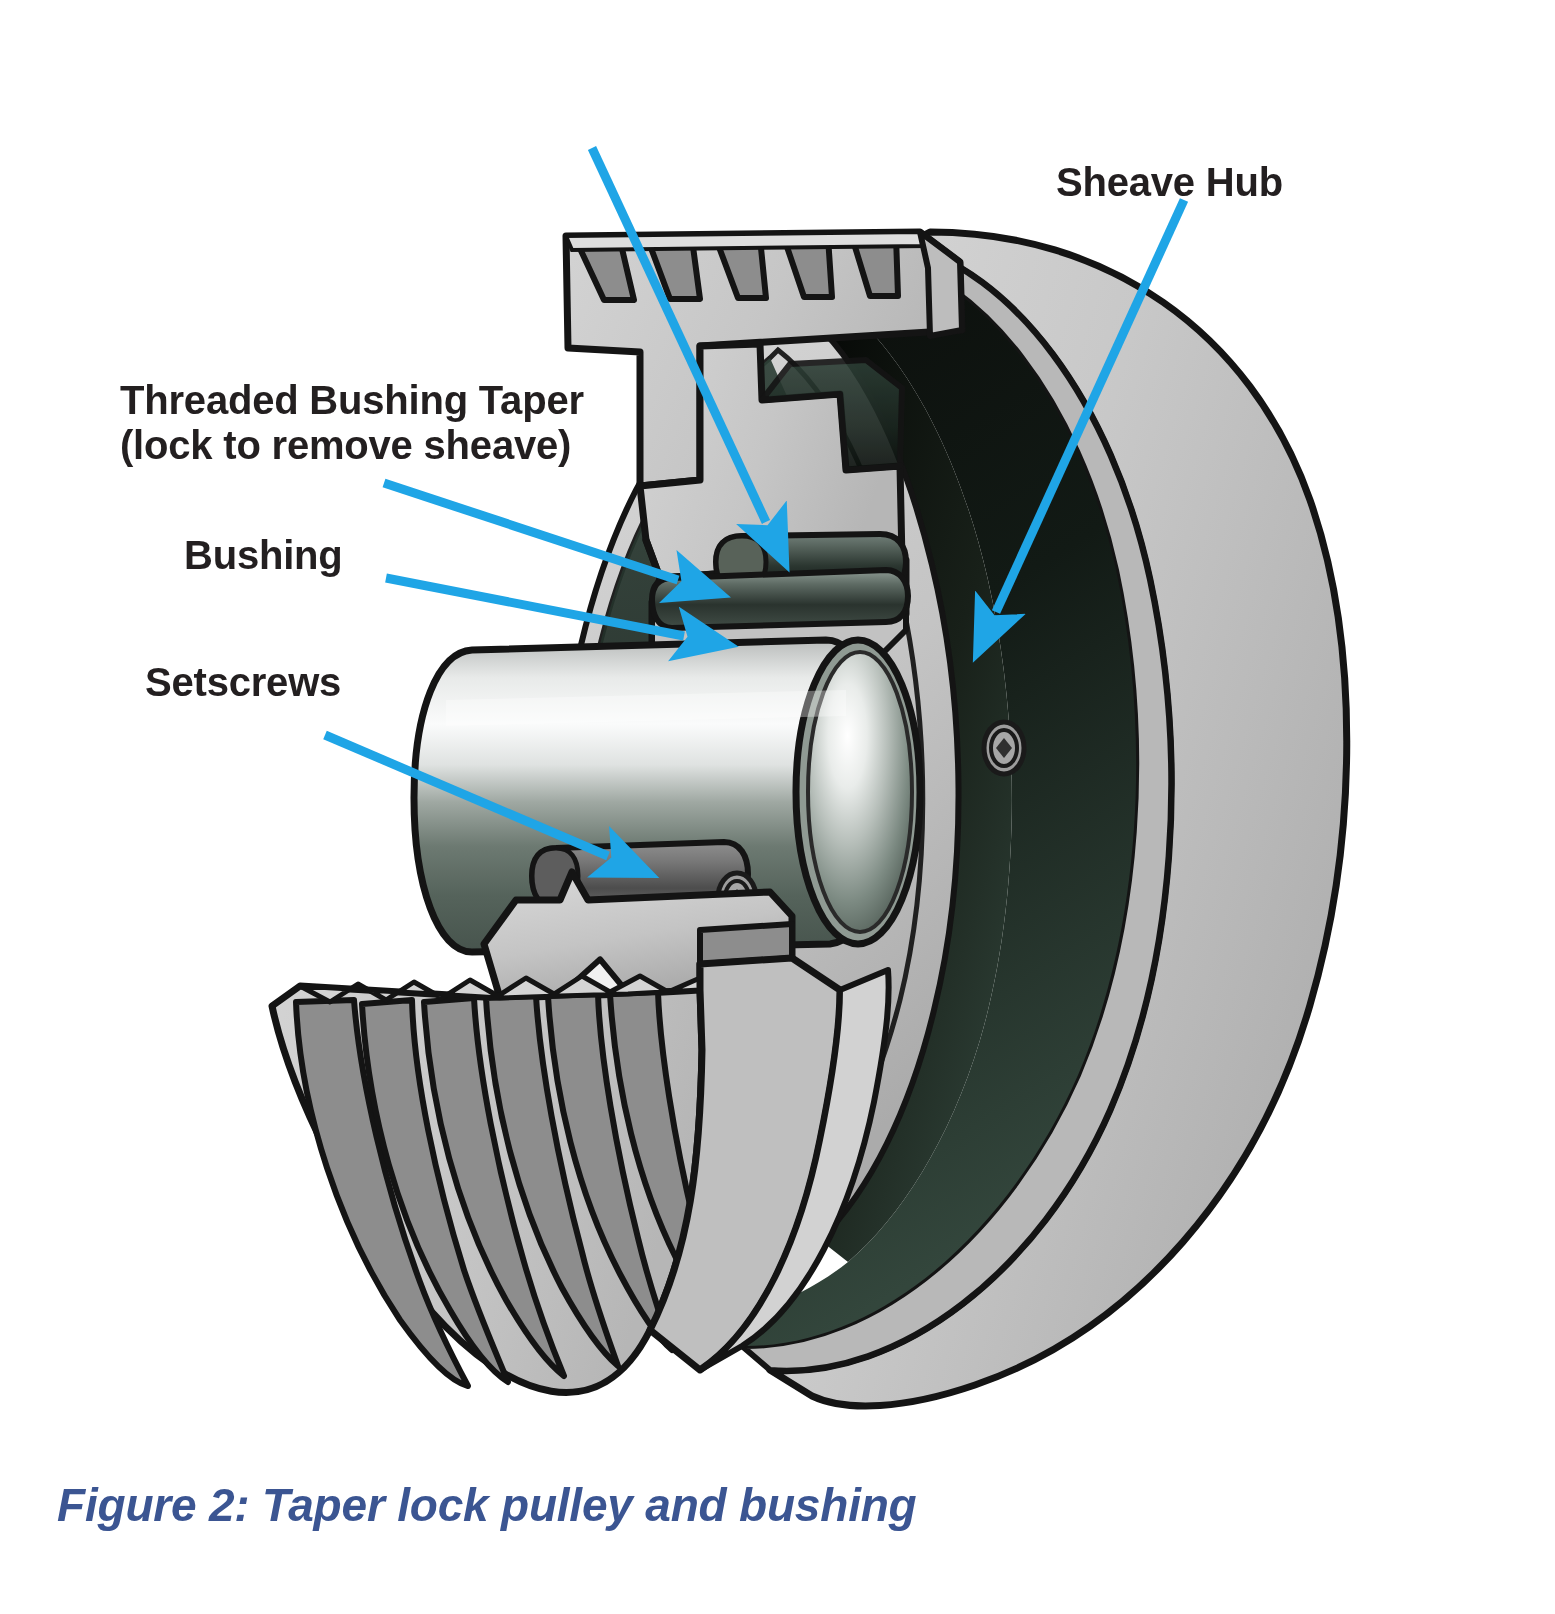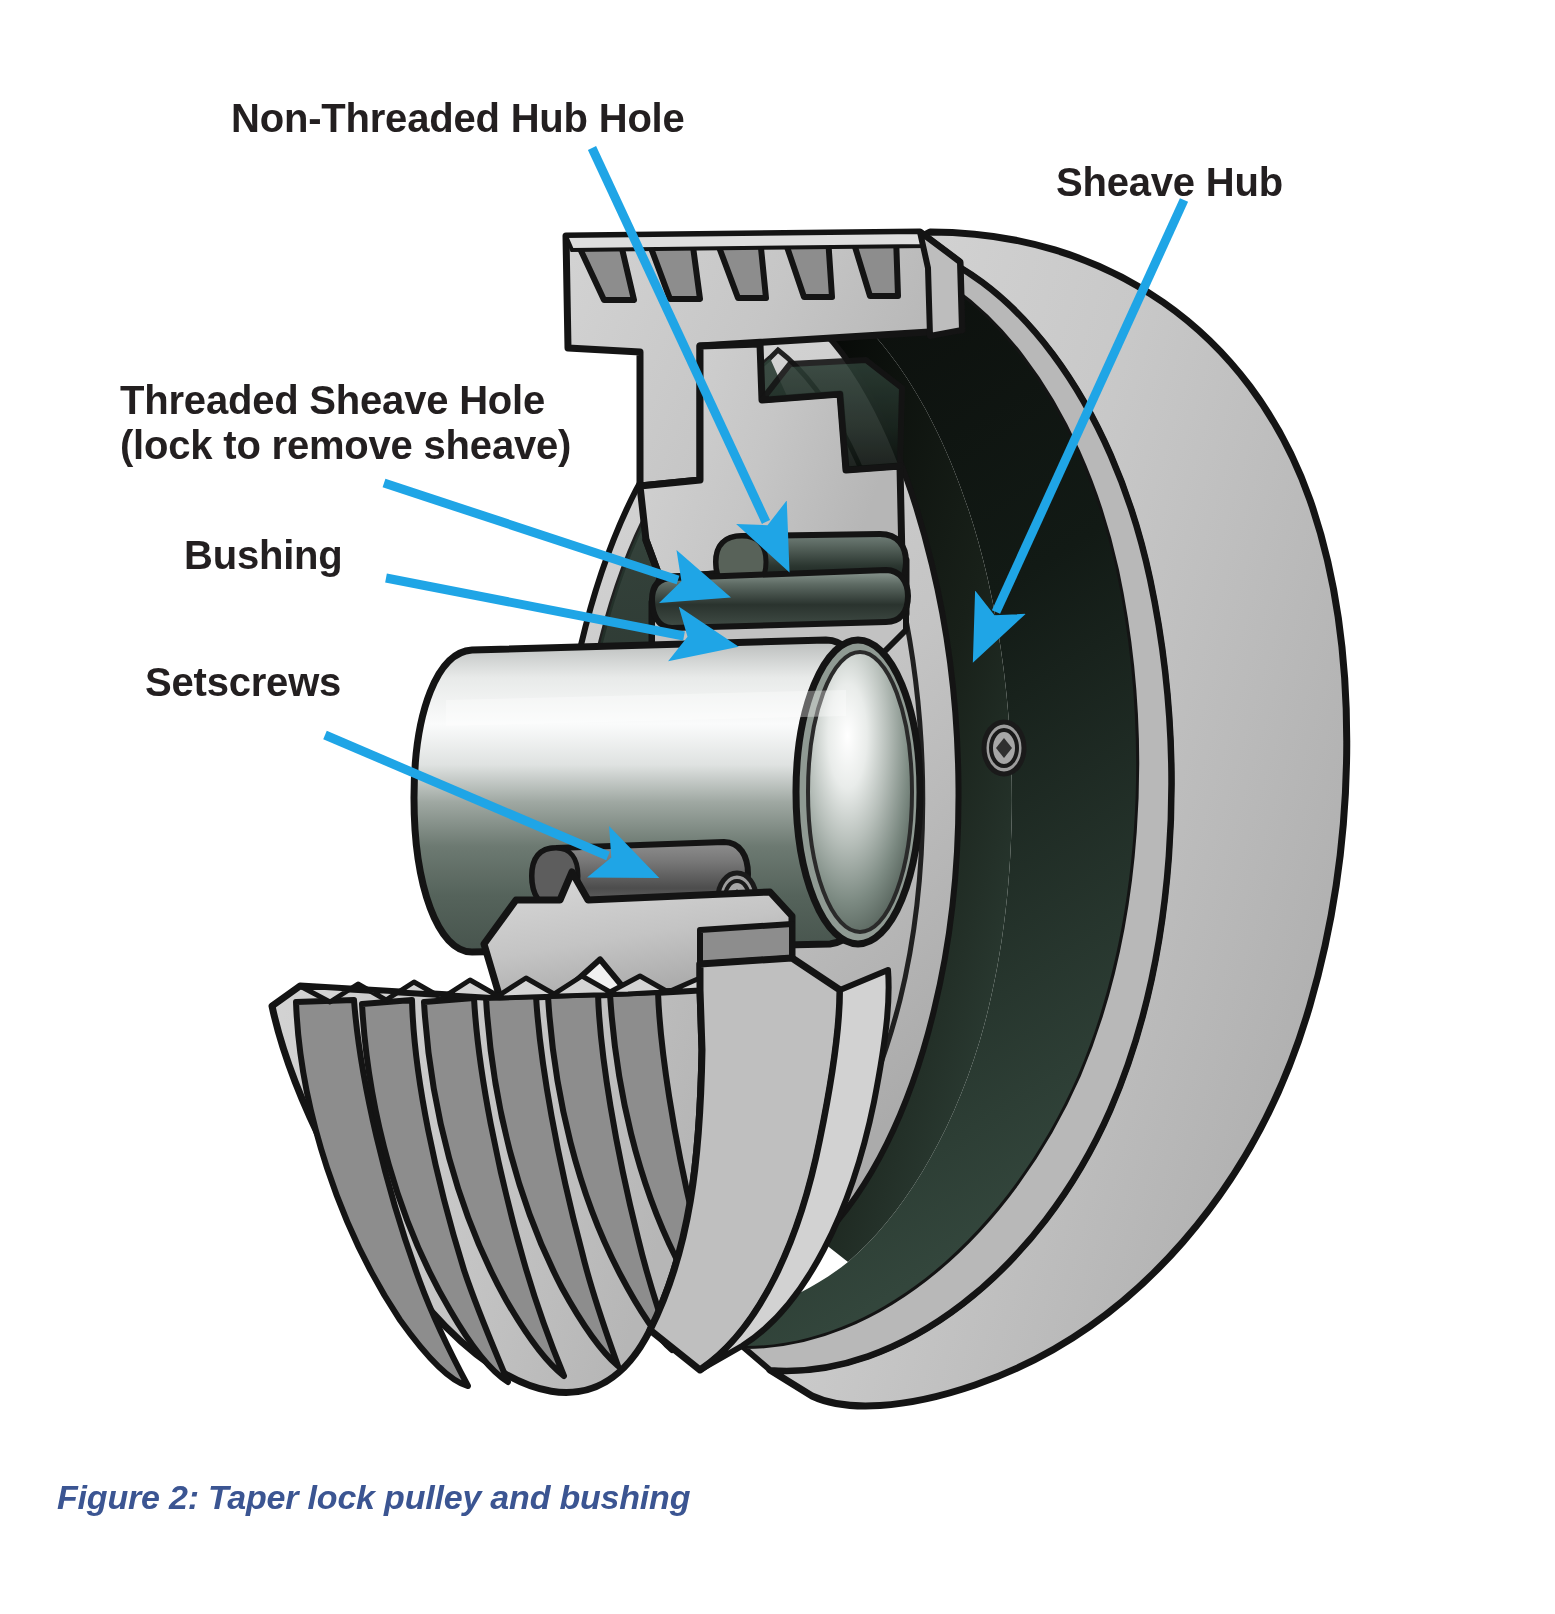--- a/index.html
+++ b/index.html
@@ -40,21 +40,21 @@
   }
   #label-nonthreaded { left: 231px; top: 96px; }
   #label-sheavehub   { left: 1056px; top: 148px; margin-top: 12px; }
   #label-threaded    { left: 120px; top: 378px; }
   #label-bushing     { left: 184px; top: 533px; }
   #label-setscrews   { left: 145px; top: 660px; }
   #figure-caption {
     position: absolute;
     left: 57px;
     top: 1478px;
-    font-size: 34px;
+    font-size: 46px;
     font-weight: bold;
     font-style: italic;
     color: #3b5592;
     white-space: pre;
     letter-spacing: -0.2px;
   }
 </style>
 </head>
 <body>
 
@@ -412,25 +412,24 @@
 
     <g stroke="#1fa5e6" stroke-width="9" fill="none" stroke-linecap="butt">
       <line x1="592" y1="148" x2="766" y2="522" marker-end="url(#arrowHead)"></line>
       <line x1="1184" y1="200" x2="996" y2="612" marker-end="url(#arrowHead)"></line>
       <line x1="384" y1="483" x2="678" y2="580" marker-end="url(#arrowHead)"></line>
       <line x1="386" y1="578" x2="684" y2="636" marker-end="url(#arrowHead)"></line>
       <line x1="325" y1="735" x2="608" y2="856" marker-end="url(#arrowHead)"></line>
     </g>
   </svg>
 
-  <div class="callout-label" id="label-nonthreaded">Non-Threaded Hub Hole</div>
 
   <div class="callout-label" id="label-sheavehub">Sheave Hub</div>
 
-  <div class="callout-label" id="label-threaded"><span>Threaded Sheave Hole</span><br><span>(lock to remove sheave)</span></div>
+  <div class="callout-label" id="label-threaded"><span>Threaded Bushing Taper</span><br><span>(lock to remove sheave)</span></div>
 
   <div class="callout-label" id="label-bushing">Bushing</div>
 
   <div class="callout-label" id="label-setscrews">Setscrews</div>
 
   <div id="figure-caption">Figure 2: Taper lock pulley and bushing</div>
 
 </div>
 
 </body></html>

